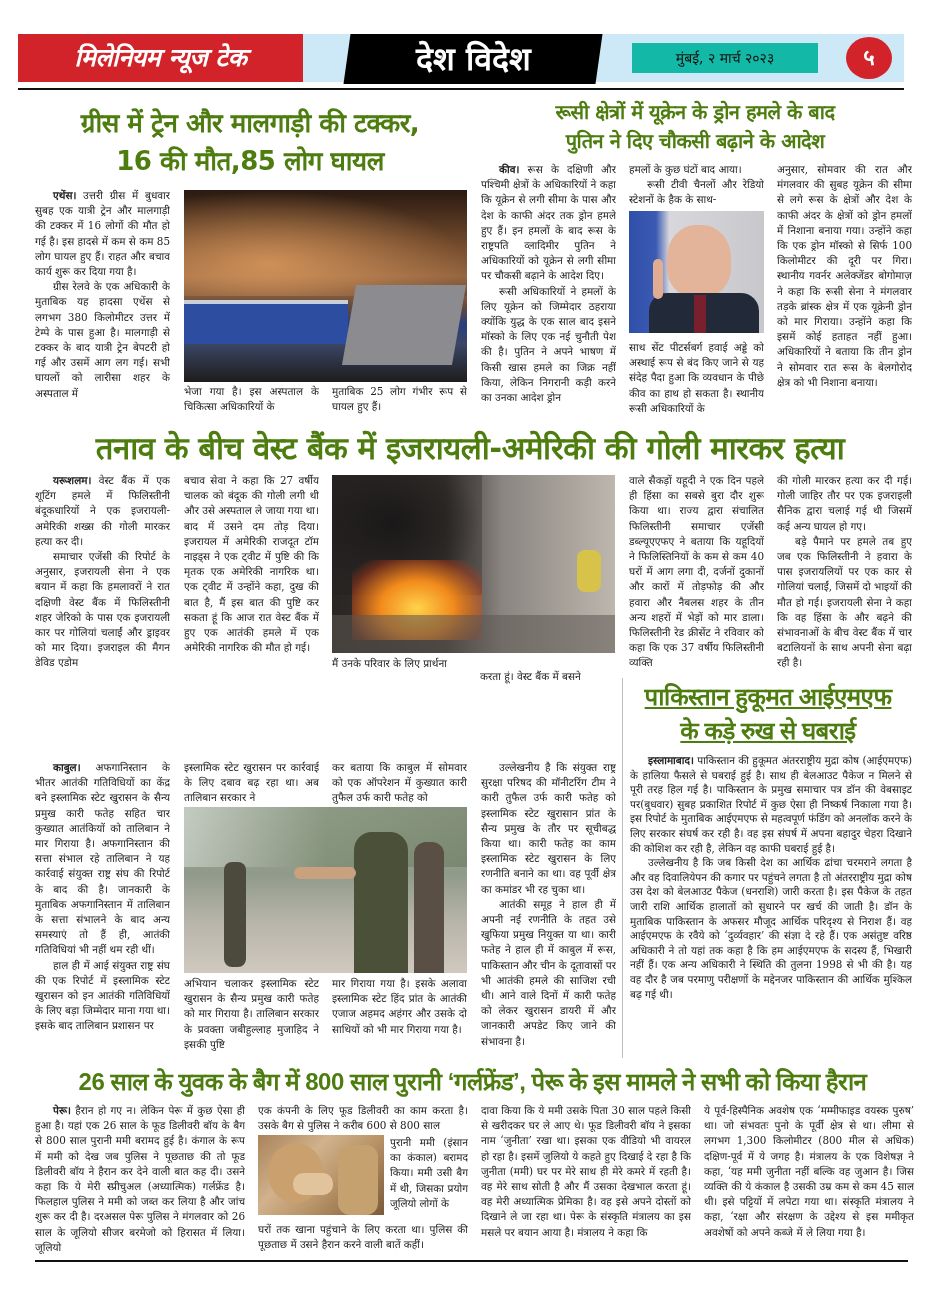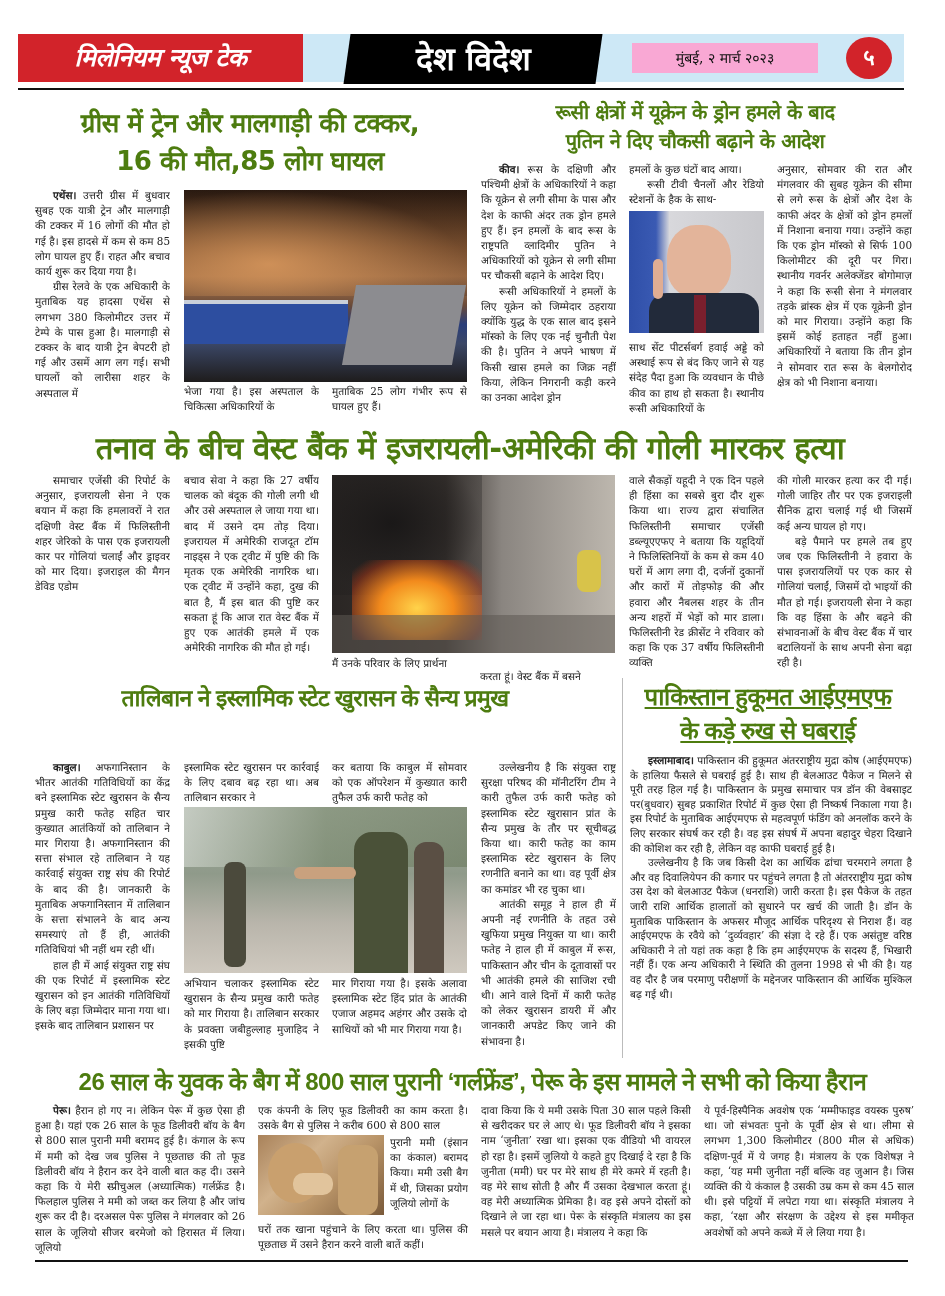--- a/index.html
+++ b/index.html
@@ -3,21 +3,21 @@
 <meta charset="utf-8">
 <style>
   html, body { margin:0; padding:0; background:#ffffff; }
   body { width:945px; height:1296px; position:relative; overflow:hidden; font-family:"DejaVu Sans", sans-serif; color:#111; }
   .abs { position:absolute; }
   
   .mast { left:18px; top:34px; width:886px; height:48px; background:#cde8f6; }
   .brand { left:18px; top:34px; width:285px; height:48px; background:#d2232a; color:#fff; font-weight:bold; font-size:25px; line-height:48px; text-align:center; font-style:italic; letter-spacing:-0.5px; }
   .section { left:347px; top:34px; width:252px; height:50px; background:#000; color:#fff; font-weight:bold; font-size:32px; line-height:50px; text-align:center; transform:skewX(-8deg); }
   .section span { display:inline-block; transform:skewX(8deg); }
-  .datebox { left:632px; top:43px; width:186px; height:30px; background:#f9a8d4; font-size:14px; line-height:30px; text-align:center; font-family:"DejaVu Serif", serif; }
+  .datebox { left:632px; top:43px; width:186px; height:30px; background:#14b8a6; font-size:14px; line-height:30px; text-align:center; font-family:"DejaVu Serif", serif; }
   .pagenum { left:846px; top:37px; width:46px; height:42px; border-radius:50%; background:#d2232a; color:#fff; font-weight:bold; font-size:22px; line-height:42px; text-align:center; }
   .rule { background:#111; height:2px; }
   
   .hl { font-weight:bold; color:#4d7c0f; text-align:center; letter-spacing:-0.5px; }
   .hl-cond { font-family:"Liberation Sans", sans-serif; font-weight:bold; transform-origin:center; }
   
   .col { font-family:"DejaVu Serif", serif; font-size:10.4px; line-height:15.2px; text-align:justify; color:#222; overflow:hidden; }
   .col p { margin:0; text-indent:18px; }
   .col p.noind { text-indent:0; }
   .dateline { font-weight:bold; }
@@ -75,20 +75,21 @@
 </div>
 <div class="abs col" style="left:629px;top:340px;width:135px;height:76px;">
   <p class="noind">साथ सेंट पीटर्सबर्ग हवाई अड्डे को अस्थाई रूप से बंद किए जाने से यह संदेह पैदा हुआ कि व्यवधान के पीछे कीव का हाथ हो सकता है। स्थानीय रूसी अधिकारियों के</p>
 </div>
 <div class="abs col" style="left:777px;top:162px;width:135px;height:252px;">
   <p class="noind">अनुसार, सोमवार की रात और मंगलवार की सुबह यूक्रेन की सीमा से लगे रूस के क्षेत्रों और देश के काफी अंदर के क्षेत्रों को ड्रोन हमलों में निशाना बनाया गया। उन्होंने कहा कि एक ड्रोन मॉस्को से सिर्फ 100 किलोमीटर की दूरी पर गिरा। स्थानीय गवर्नर अलेक्जेंडर बोगोमाज़ ने कहा कि रूसी सेना ने मंगलवार तड़के ब्रांस्क क्षेत्र में एक यूक्रेनी ड्रोन को मार गिराया। उन्होंने कहा कि इसमें कोई हताहत नहीं हुआ। अधिकारियों ने बताया कि तीन ड्रोन ने सोमवार रात रूस के बेलगोरोद क्षेत्र को भी निशाना बनाया।</p>
 </div>
 
 <div class="abs hl" style="left:30px;top:428px;width:880px;font-size:31px;line-height:40px;white-space:nowrap;">तनाव के बीच वेस्ट बैंक में इजरायली-अमेरिकी की गोली मारकर हत्या</div>
 <div class="abs col" style="left:35px;top:473px;width:135px;height:198px;">
+  <p><span class="dateline">यरूशलम।</span><span> वेस्ट बैंक में एक शूटिंग हमले में फिलिस्तीनी बंदूकधारियों ने एक इजरायली-अमेरिकी शख्स की गोली मारकर हत्या कर दी।</span></p>
   <p>समाचार एजेंसी की रिपोर्ट के अनुसार, इजरायली सेना ने एक बयान में कहा कि हमलावरों ने रात दक्षिणी वेस्ट बैंक में फिलिस्तीनी शहर जेरिको के पास एक इजरायली कार पर गोलियां चलाईं और ड्राइवर को मार दिया। इजराइल की मैगन डेविड एडोम</p>
 </div>
 <div class="abs col" style="left:184px;top:473px;width:135px;height:198px;">
   <p class="noind">बचाव सेवा ने कहा कि 27 वर्षीय चालक को बंदूक की गोली लगी थी और उसे अस्पताल ले जाया गया था। बाद में उसने दम तोड़ दिया। इजरायल में अमेरिकी राजदूत टॉम नाइड्स ने एक ट्वीट में पुष्टि की कि मृतक एक अमेरिकी नागरिक था। एक ट्वीट में उन्होंने कहा, दुख की बात है, मैं इस बात की पुष्टि कर सकता हूं कि आज रात वेस्ट बैंक में हुए एक आतंकी हमले में एक अमेरिकी नागरिक की मौत हो गई।</p>
 </div>
 <div class="abs photo" style="left:332px;top:475px;width:283px;height:178px;background:linear-gradient(90deg,#2a2624 0%,#3c3632 40%,#8a8580 60%,#bdb7ae 100%);">
   <div class="abs" style="left:0;top:0;width:150px;height:120px;background:radial-gradient(ellipse at 40% 40%,#1a1818,rgba(30,28,28,0.3) 70%);"></div>
   <div class="abs" style="left:20px;top:85px;width:130px;height:80px;background:radial-gradient(ellipse at 50% 60%,#ffd34a 0%,#f28a1c 40%,rgba(200,60,20,0.4) 75%,transparent 90%);"></div>
   <div class="abs" style="left:0;top:140px;width:100%;height:38px;background:#5d5852;opacity:0.55;"></div>
   <div class="abs" style="left:245px;top:75px;width:24px;height:42px;background:#d8c34a;border-radius:8px;"></div>
@@ -101,21 +102,20 @@
 </div>
 <div class="abs col" style="left:629px;top:473px;width:135px;height:198px;">
   <p class="noind">वाले सैकड़ों यहूदी ने एक दिन पहले ही हिंसा का सबसे बुरा दौर शुरू किया था। राज्य द्वारा संचालित फिलिस्तीनी समाचार एजेंसी डब्ल्यूएएफए ने बताया कि यहूदियों ने फिलिस्तिनियों के कम से कम 40 घरों में आग लगा दी, दर्जनों दुकानों और कारों में तोड़फोड़ की और हवारा और नैबलस शहर के तीन अन्य शहरों में भेड़ों को मार डाला। फिलिस्तीनी रेड क्रीसेंट ने रविवार को कहा कि एक 37 वर्षीय फिलिस्तीनी व्यक्ति</p>
 </div>
 <div class="abs col" style="left:777px;top:473px;width:135px;height:198px;">
   <p class="noind">की गोली मारकर हत्या कर दी गई। गोली जाहिर तौर पर एक इजराइली सैनिक द्वारा चलाई गई थी जिसमें कई अन्य घायल हो गए।</p>
   <p>बड़े पैमाने पर हमले तब हुए जब एक फिलिस्तीनी ने हवारा के पास इजरायलियों पर एक कार से गोलियां चलाईं, जिसमें दो भाइयों की मौत हो गई। इजरायली सेना ने कहा कि वह हिंसा के और बढ़ने की संभावनाओं के बीच वेस्ट बैंक में चार बटालियनों के साथ अपनी सेना बढ़ा रही है।</p>
 </div>
 
 <div class="abs hl hl-cond" style="left:20px;top:680px;width:590px;font-size:23px;line-height:37px;">
-  <div>तालिबान ने इस्लामिक स्टेट खुरासन के सैन्य प्रमुख</div>
 </div>
 <div class="abs col" style="left:35px;top:760px;width:135px;height:296px;">
   <p><span class="dateline">काबुल।</span><span> अफगानिस्तान के भीतर आतंकी गतिविधियों का केंद्र बने इस्लामिक स्टेट खुरासन के सैन्य प्रमुख कारी फतेह सहित चार कुख्यात आतंकियों को तालिबान ने मार गिराया है। अफगानिस्तान की सत्ता संभाल रहे तालिबान ने यह कार्रवाई संयुक्त राष्ट्र संघ की रिपोर्ट के बाद की है। जानकारी के मुताबिक अफगानिस्तान में तालिबान के सत्ता संभालने के बाद अन्य समस्याएं तो हैं ही, आतंकी गतिविधियां भी नहीं थम रही थीं।</span></p>
   <p>हाल ही में आई संयुक्त राष्ट्र संघ की एक रिपोर्ट में इस्लामिक स्टेट खुरासन को इन आतंकी गतिविधियों के लिए बड़ा जिम्मेदार माना गया था। इसके बाद तालिबान प्रशासन पर</p>
 </div>
 <div class="abs col" style="left:184px;top:760px;width:135px;height:46px;">
   <p class="noind">इस्लामिक स्टेट खुरासन पर कार्रवाई के लिए दबाव बढ़ रहा था। अब तालिबान सरकार ने</p>
 </div>
 <div class="abs col" style="left:332px;top:760px;width:135px;height:46px;">
   <p class="noind">कर बताया कि काबुल में सोमवार को एक ऑपरेशन में कुख्यात कारी तुफैल उर्फ कारी फतेह को</p>

